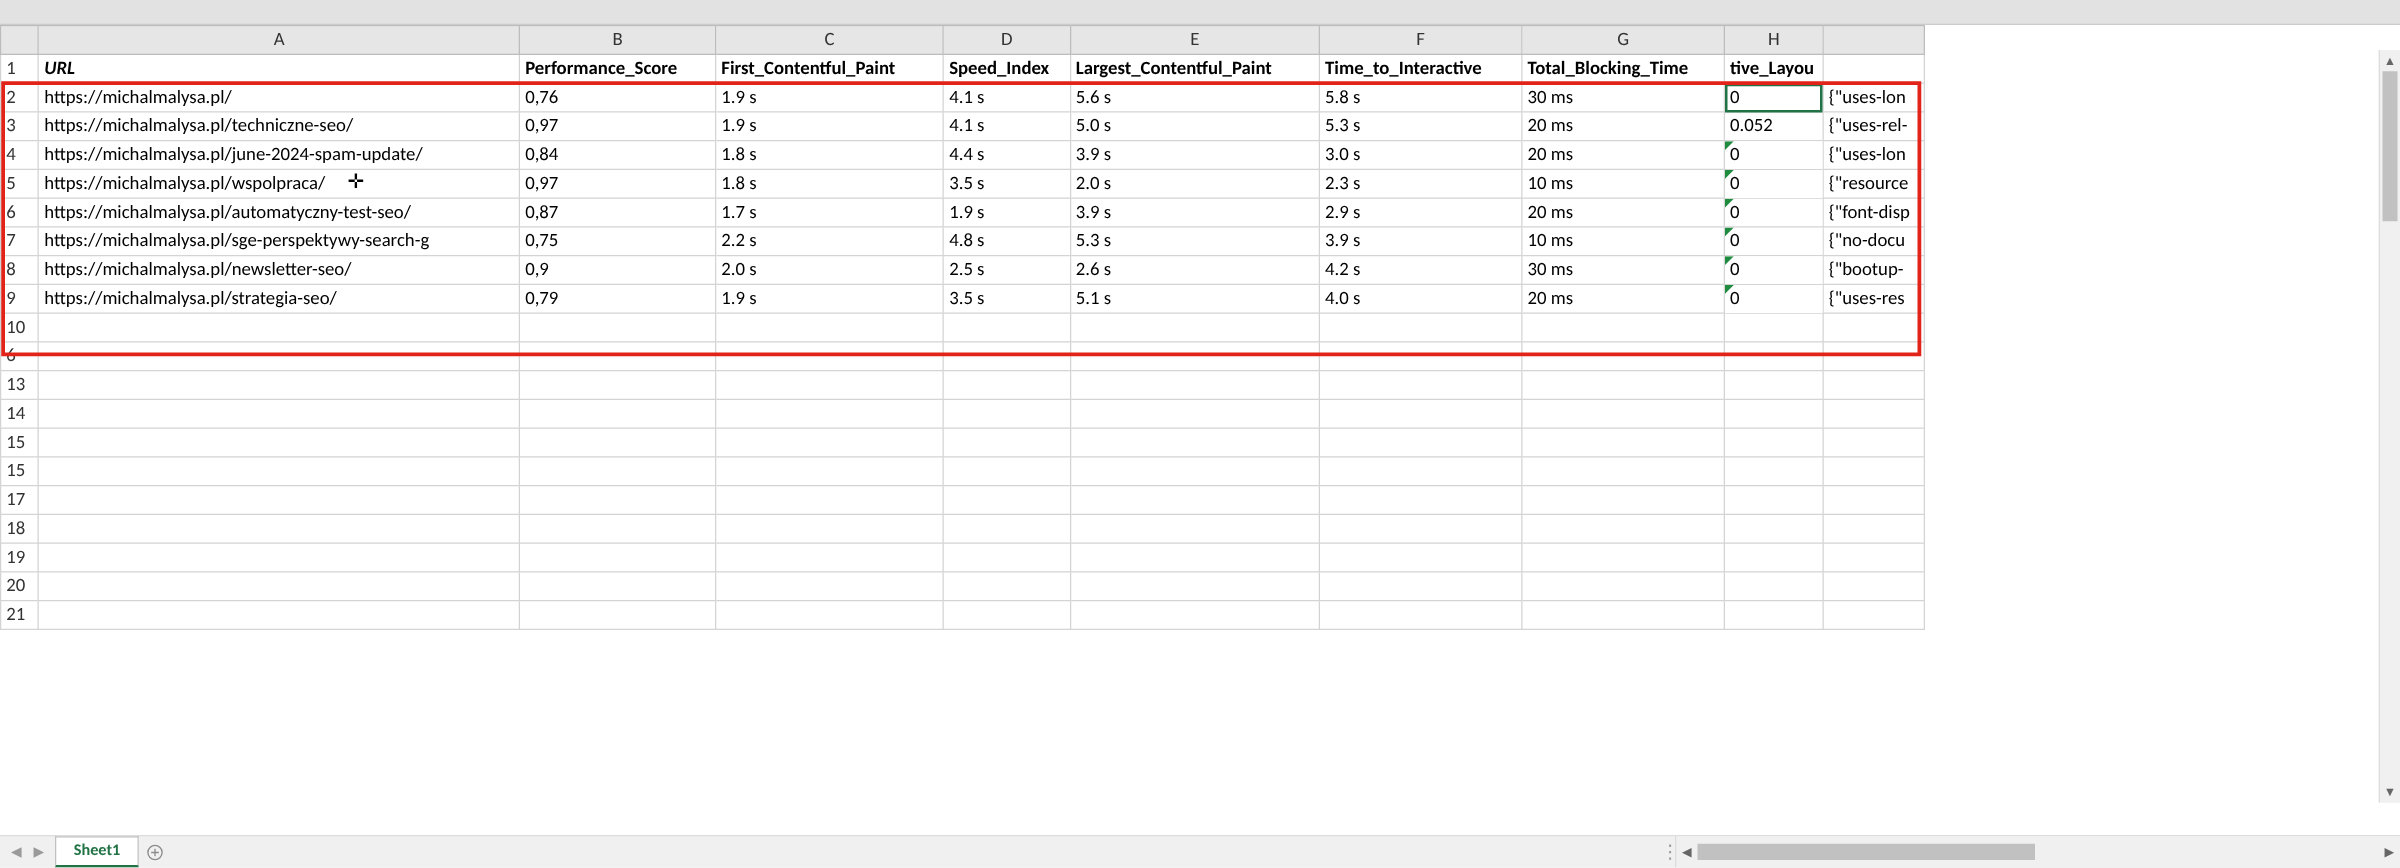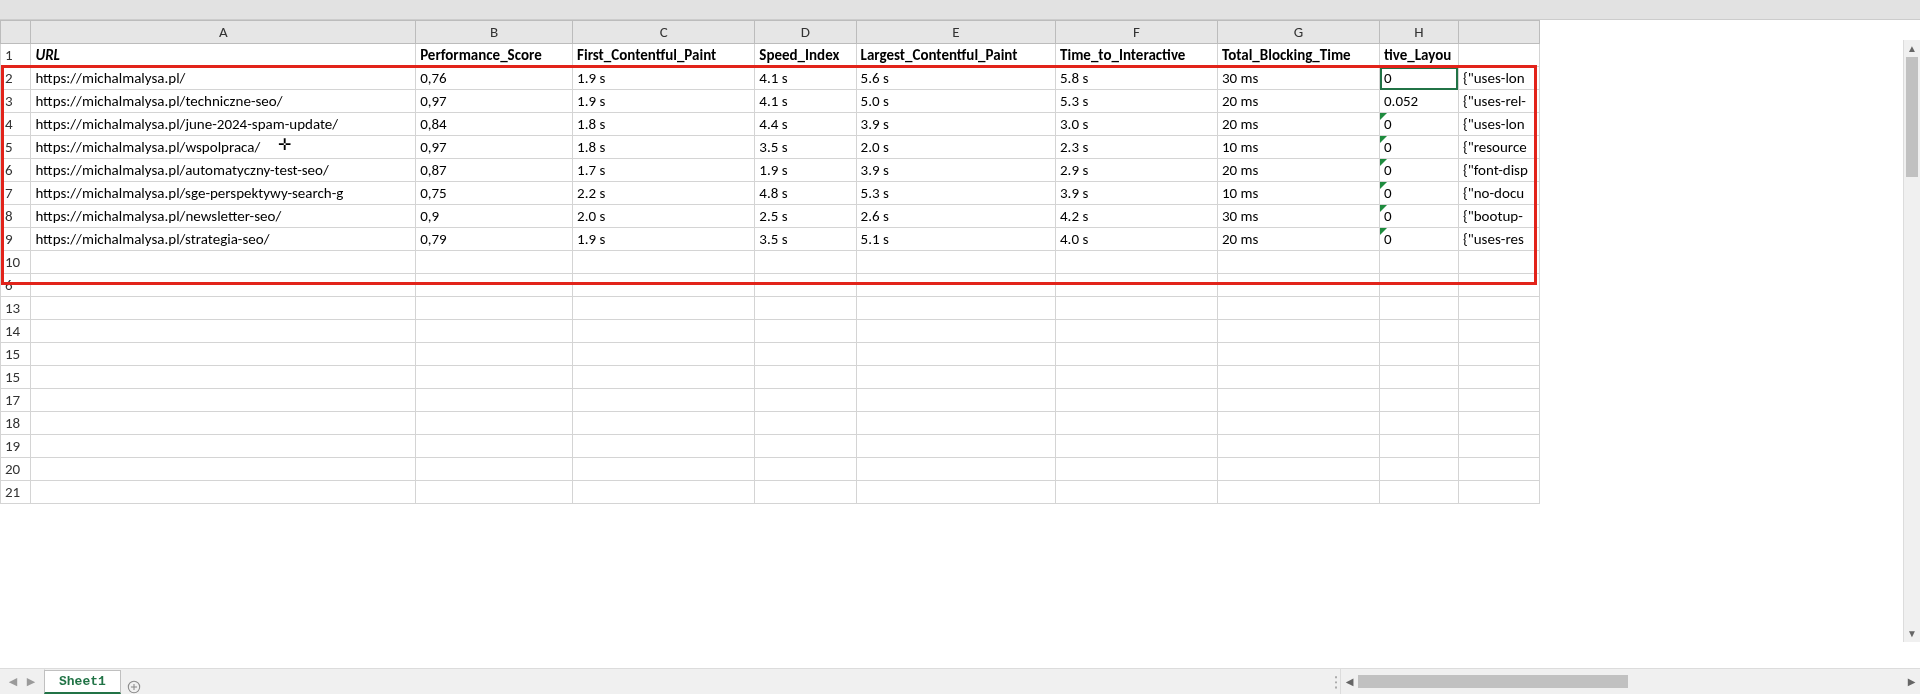--- a/index.html
+++ b/index.html
@@ -145,22 +145,20 @@
     border-right: 1px solid #dcdcdc;
   }
   .tabnav span {
     width: 14px; text-align: center;
     color: #9a9a9a;
     font-size: 11px;
     user-select: none;
   }
   .tabs {
     display: flex;
-    align-items: flex-end;
-    font-family: Liberation Mono, monospace;
   }
   .tab {
     padding: 3px 14px;
     background: #fff;
     border: 1px solid #c0c0c0;
     border-bottom: 2px solid #217346;
     font-size: 13px;
     color: #217346;
     font-weight: 600;
     margin-left: -1px;

